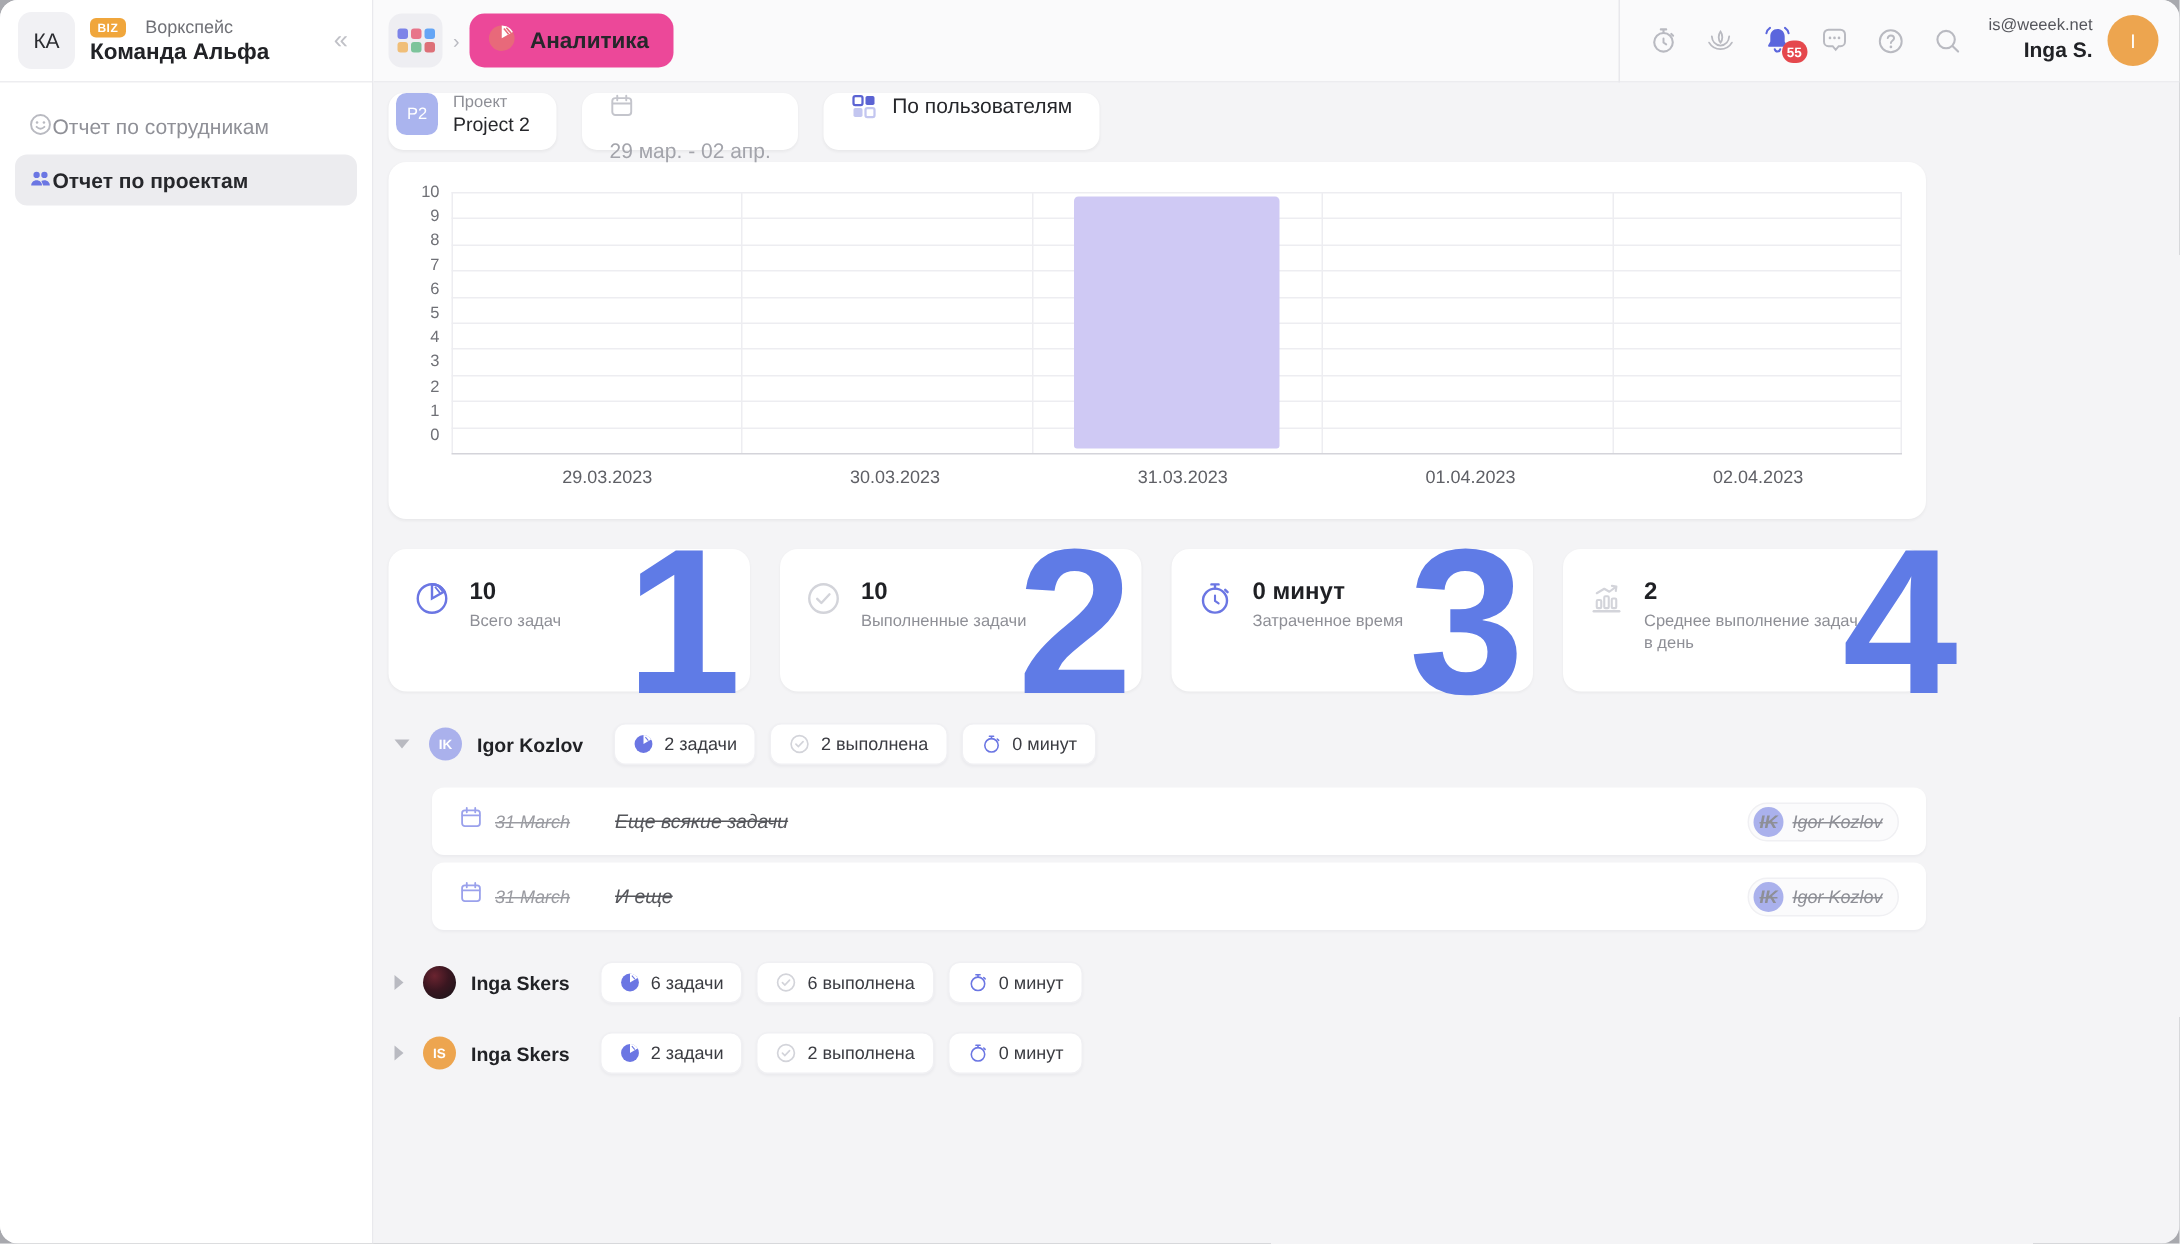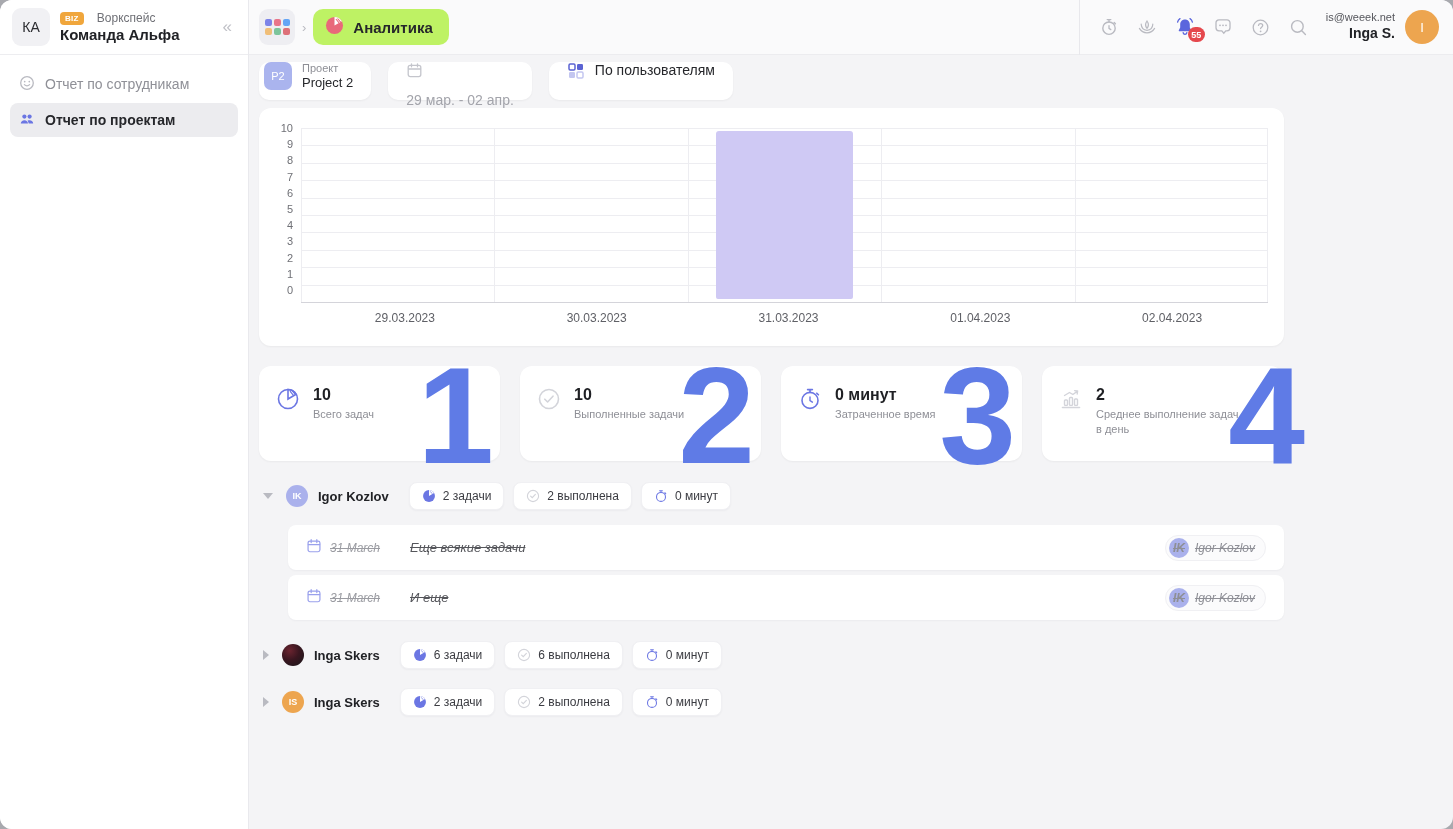--- a/index.html
+++ b/index.html
@@ -11,31 +11,31 @@
   .sidebar { width:249px; background:#fff; border-right:1px solid #e9e9ed; display:flex; flex-direction:column; flex-shrink:0; }
   .ws-header { height:55px; display:flex; align-items:center; padding:0 12px 0 12px; border-bottom:1px solid #ededf0; }
   .ws-box { width:38px; height:38px; border-radius:9px; background:#f1f1f4; display:flex; align-items:center; justify-content:center; font-size:14px; color:#2b2c30; flex-shrink:0; }
   .ws-meta { margin-left:10px; flex:1; min-width:0; }
   .ws-top { display:flex; align-items:center; gap:13px; }
   .biz { background:#f0a63c; color:#fff; font-size:8px; font-weight:700; padding:2px 5px; border-radius:4px; letter-spacing:.3px; }
   .ws-type { font-size:12px; color:#6f7076; }
   .ws-name { font-size:15px; font-weight:700; color:#212226; margin-top:1px; }
   .collapse { color:#c0c1c7; font-size:17px; cursor:pointer; padding:2px 4px; }
   .nav { padding:12px 10px; }
-  .nav-item { display:flex; align-items:center; gap:10px; height:34px; padding:0 9px; border-radius:8px; font-size:14px; color:#8f9097; cursor:pointer; margin-bottom:2px; }
+  .nav-item { display:flex; align-items:center; height:34px; padding:0 9px; border-radius:8px; font-size:14px; color:#8f9097; cursor:pointer; margin-bottom:2px; }
   .nav-item.active { background:#ececef; color:#26272b; font-weight:700; }
   .nav-item svg { flex-shrink:0; }
 
   
   .main { flex:1; display:flex; flex-direction:column; min-width:0; }
   .topbar { height:55px; background:#fafafb; border-bottom:1px solid #ececef; display:flex; align-items:center; padding:0 14px 0 10px; flex-shrink:0; }
   .grid-btn { width:36px; height:36px; background:#eeeef2; border-radius:9px; display:grid; grid-template-columns:repeat(3,7px); grid-template-rows:repeat(2,7px); gap:2px; align-content:center; justify-content:center; cursor:pointer; }
   .grid-btn i { border-radius:2px; display:block; }
   .bc-sep { color:#b9bac1; font-size:13px; margin:0 7px; }
-  .tab { height:36px; background:#bef264; border-radius:10px; display:flex; align-items:center; gap:9px; padding:0 16px 0 12px; font-size:15px; font-weight:700; color:#26272b; cursor:pointer; }
+  .tab { height:36px; background:#ec4899; border-radius:10px; display:flex; align-items:center; gap:9px; padding:0 16px 0 12px; font-size:15px; font-weight:700; color:#26272b; cursor:pointer; }
   .tb-right { margin-left:auto; display:flex; align-items:center; }
   .invite-btn { height:36px; background:#6b76e3; color:#fff; border:none; border-radius:9px; font-family:"Liberation Sans",sans-serif; font-size:14px; display:flex; align-items:center; gap:9px; padding:0 16px; cursor:pointer; }
   .tb-div { width:1px; height:55px; background:#e8e8ec; margin:0 10px 0 20px; }
   .tb-icon { width:38px; height:38px; display:flex; align-items:center; justify-content:center; cursor:pointer; position:relative; }
   .count-badge { position:absolute; top:19px; right:-1px; background:#e5484d; color:#fff; font-size:9px; font-weight:700; min-width:17px; height:15px; border-radius:8px; display:flex; align-items:center; justify-content:center; padding:0 3px; }
   .account { text-align:right; margin:0 10px 0 8px; line-height:1.25; cursor:pointer; }
   .acc-email { font-size:11px; color:#55565c; }
   .acc-name { font-size:14px; font-weight:700; color:#212226; }
   .avatar-top { width:34px; height:34px; border-radius:50%; background:#eda54f; color:#fff; font-size:13px; display:flex; align-items:center; justify-content:center; cursor:pointer; }
 

